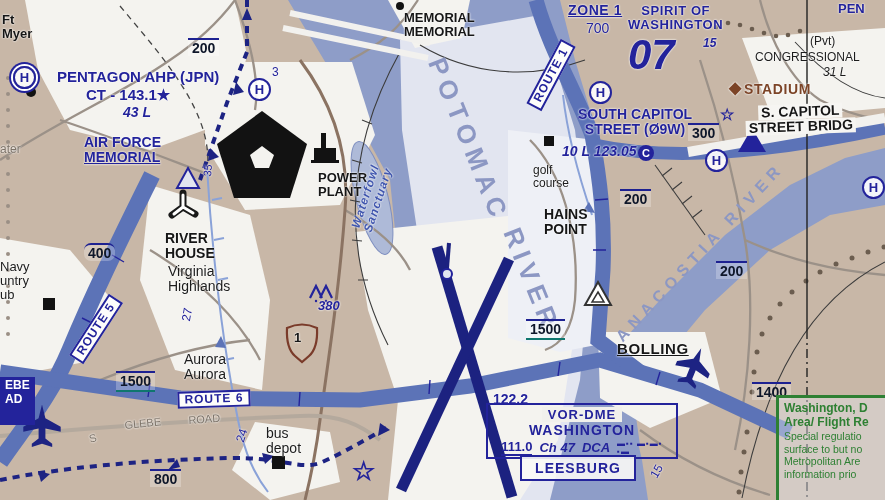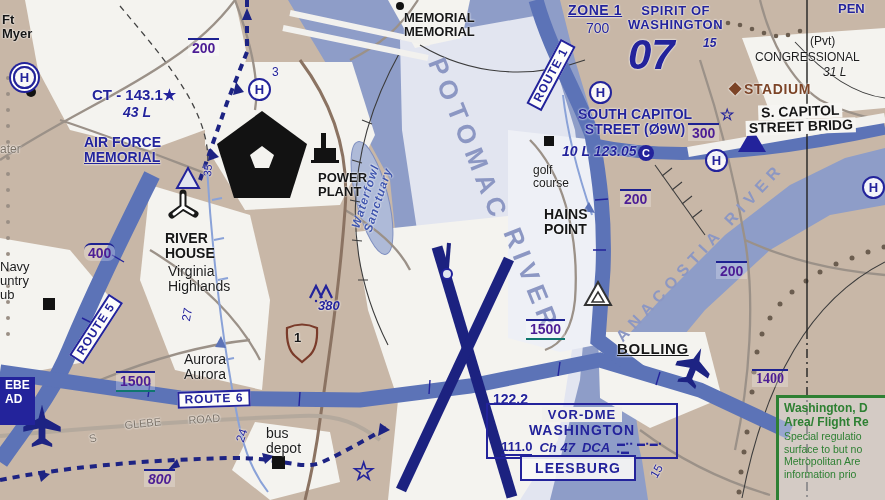--- a/index.html
+++ b/index.html
@@ -17,21 +17,21 @@
   .c-navy-reg{color:#23239b}
   .c-gray{color:#7d7368}
   .c-brown{color:#7c4427;font-weight:bold}
   .river-text{color:#8c97c3;font-weight:bold;letter-spacing:6px;text-shadow:none}
   .wf{color:#4056ae;font-style:italic;font-weight:bold;letter-spacing:1px}
   .italic{font-style:italic}
   .ls1{letter-spacing:.6px}
   .tc{text-align:center}
   .underline{text-decoration:underline}
   .u-last div:last-child{text-decoration:underline}
-  .alt,.alt2{color:#4c1d95;font-weight:bold;border-top:2px solid #1d2191;padding:1px 4px 0;
+  .alt,.alt2{color:#0f172a;font-weight:bold;border-top:2px solid #1d2191;padding:1px 4px 0;
     text-shadow:none;background:rgba(255,255,255,.25)}
   .alt2{border-bottom:2px solid #0f766e;padding-bottom:1px}
   .route-box{background:#fdfdfb;border:2px solid #23239b;color:#23239b;font-weight:bold;
     padding:0 5px;letter-spacing:1px;text-shadow:none}
   .glebe-box{background:#23239b;color:#fff;font-weight:bold;padding:2px 5px 18px;line-height:1.15;
     text-shadow:none}
   .bridge-strip div{background:#f6f5f2;padding:0 3px;width:max-content;margin:0 auto}
   .hpad{position:absolute;width:19px;height:19px;border:2.5px solid #23239b;border-radius:50%;
     background:rgba(255,255,255,.9);color:#23239b;font-weight:bold;font-size:13px;line-height:19px;
     text-align:center;text-shadow:none}
@@ -272,21 +272,24 @@
       <div class="lbl c-black fs13" style="left: 2px; top: 13px;">
         <div>Ft</div>
         <div>Myer</div>
       </div>
       <div class="hpad hpad-dbl" style="left: 13px; top: 66px;">
         <div>H</div>
       </div>
       <div class="lbl alt fs14" style="left: 188px; top: 38px;">
         <div>200</div>
       </div>
-      <div class="lbl c-navy fs15" style="left: 92px; top: 87px;">
+      <div class="lbl c-navy fs15" style="left: 57px; top: 69px;">
+        <div>PENTAGON AHP (JPN)</div>
+      </div>
+      <div class="lbl c-navy fs15" style="left: 86px; top: 87px;">
         <div>CT - 143.1★</div>
       </div>
       <div class="lbl c-navy fs14 italic" style="left: 123px; top: 105px;">
         <div>43 L</div>
       </div>
       <div class="hpad" style="left: 248px; top: 78px;">
         <div>H</div>
       </div>
       <div class="lbl c-navy-reg fs12" style="left: 272px; top: 66px;">
         <div>3</div>
@@ -350,21 +353,21 @@
       <div class="lbl c-gray fs11" style="left: 188px; top: 415px; transform: rotate(-4deg); transform-origin: 0px 0px;">
         <div>ROAD</div>
       </div>
       <div class="lbl c-navy-reg fs12" style="left: 234px; top: 440px; transform: rotate(-72deg); transform-origin: 0px 0px;">
         <div>24</div>
       </div>
       <div class="lbl c-black-reg fs14" style="left: 266px; top: 426px;">
         <div>bus</div>
         <div>depot</div>
       </div>
-      <div class="lbl alt fs14" style="left: 144px; top: 469px; font-style: italic;">
+      <div class="lbl alt fs14" style="left: 150px; top: 469px;">
         <div>800</div>
       </div>
       <div class="lbl glebe-box fs12" style="left: 0px; top: 377px;">
         <div>EBE</div>
         <div>AD</div>
       </div>
       <div class="lbl c-black fs13" style="left: 294px; top: 331px;">
         <div>1</div>
       </div>
       <div class="lbl c-navy fs13 italic" style="left: 318px; top: 299px;">
@@ -462,21 +465,21 @@
       </div>
       <div class="lbl river-text fs26" style="left: 531px; top: 280px; transform: translate(-50%, -50%) rotate(68deg);">
         <div>RIVER</div>
       </div>
       <div class="lbl alt2 fs14" style="left: 526px; top: 319px;">
         <div>1500</div>
       </div>
       <div class="lbl c-black fs15 underline ls1" style="left: 617px; top: 341px;">
         <div>BOLLING</div>
       </div>
-      <div class="lbl alt fs14" style="left: 752px; top: 369px; font-family: Liberation Serif, serif;">
+      <div class="lbl alt fs14" style="left: 752px; top: 382px;">
         <div>1400</div>
       </div>
       <div class="lbl c-navy fs14" style="left: 493px; top: 392px;">
         <div>122.2</div>
       </div>
       <div class="lbl c-navy-reg fs12" style="left: 648px; top: 474px; transform: rotate(-60deg); transform-origin: 0px 0px;">
         <div>15</div>
       </div>
       <div class="lbl star fs26" style="left: 352px; top: 458px;">
         <div>☆</div>

